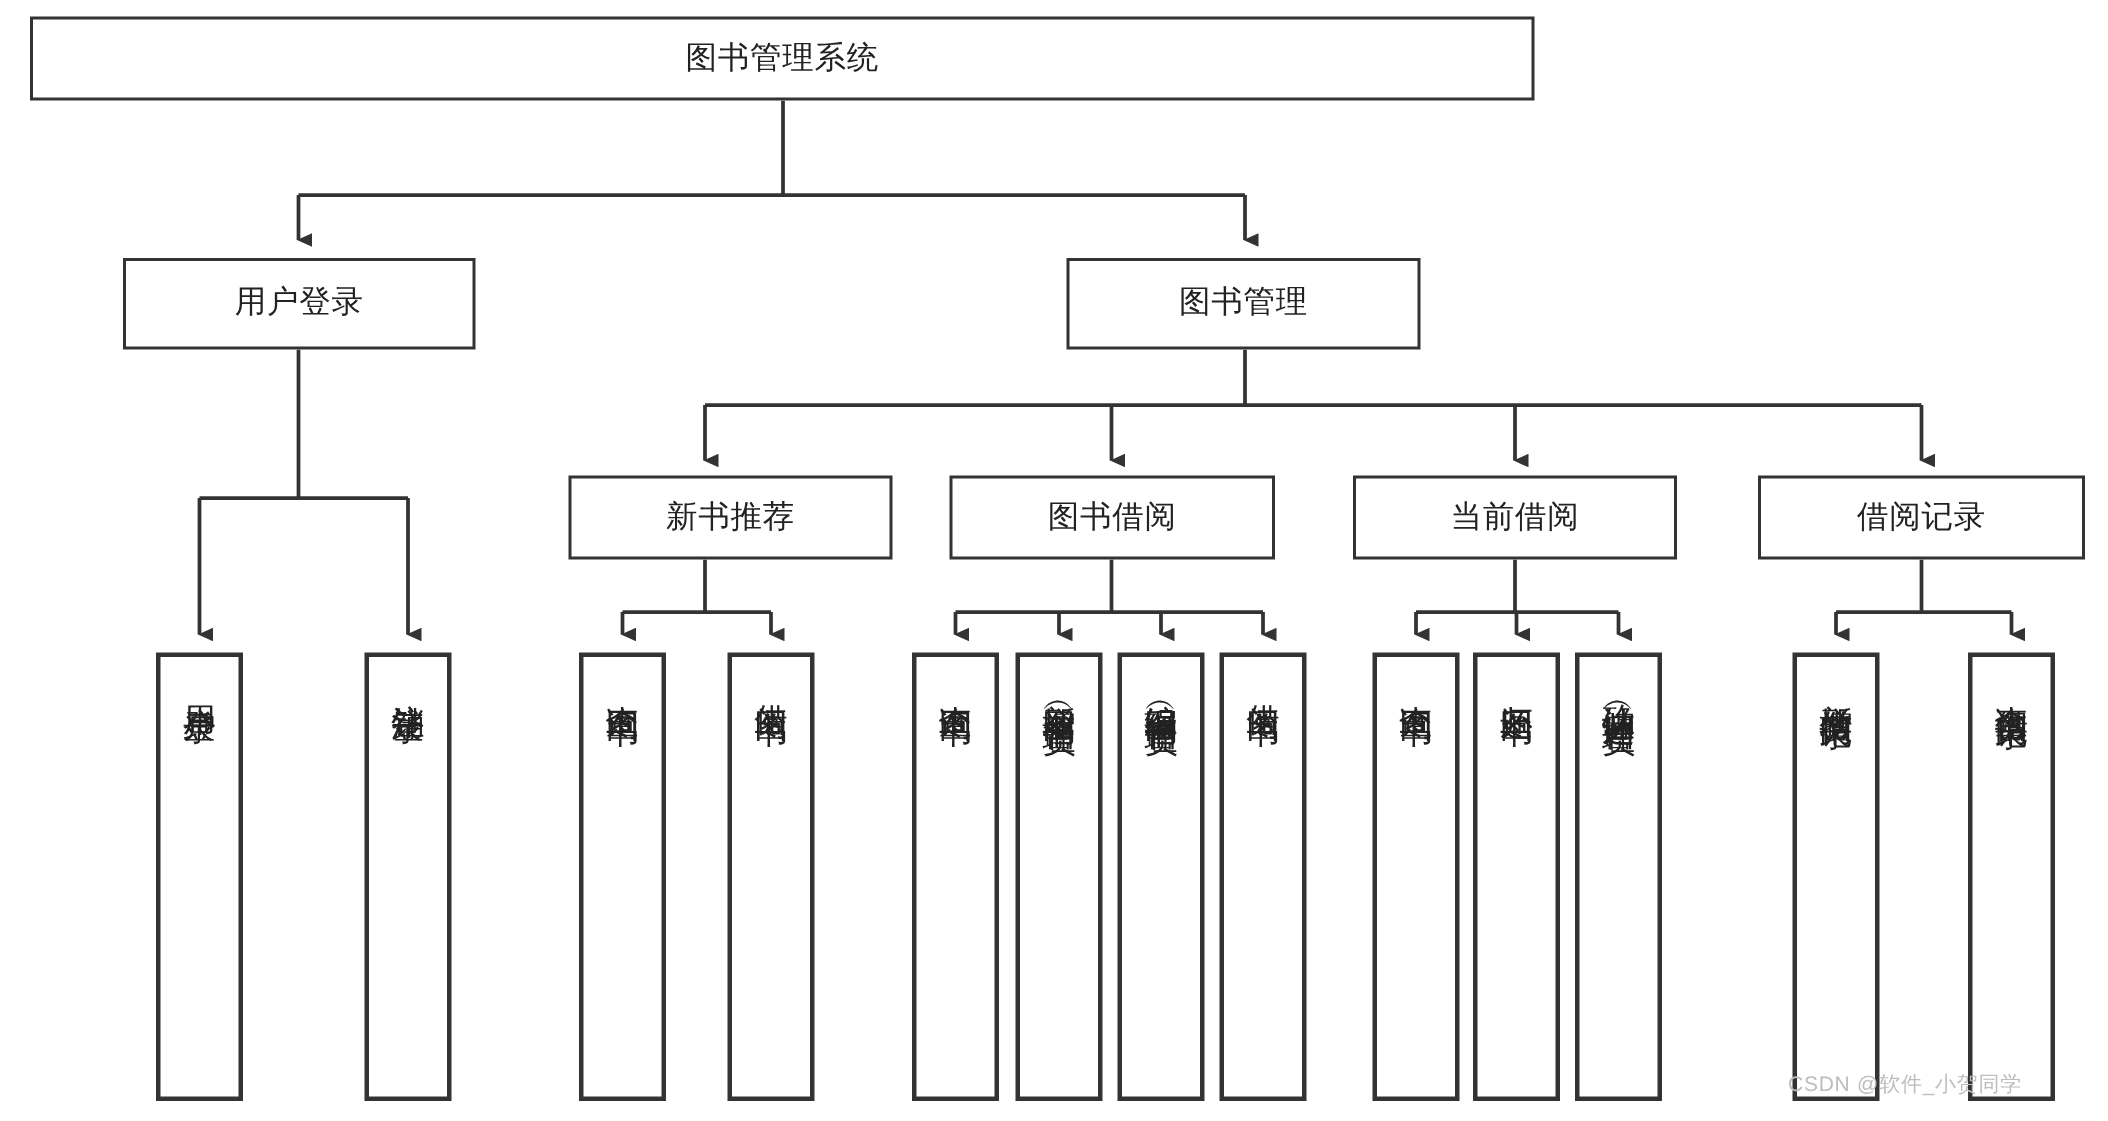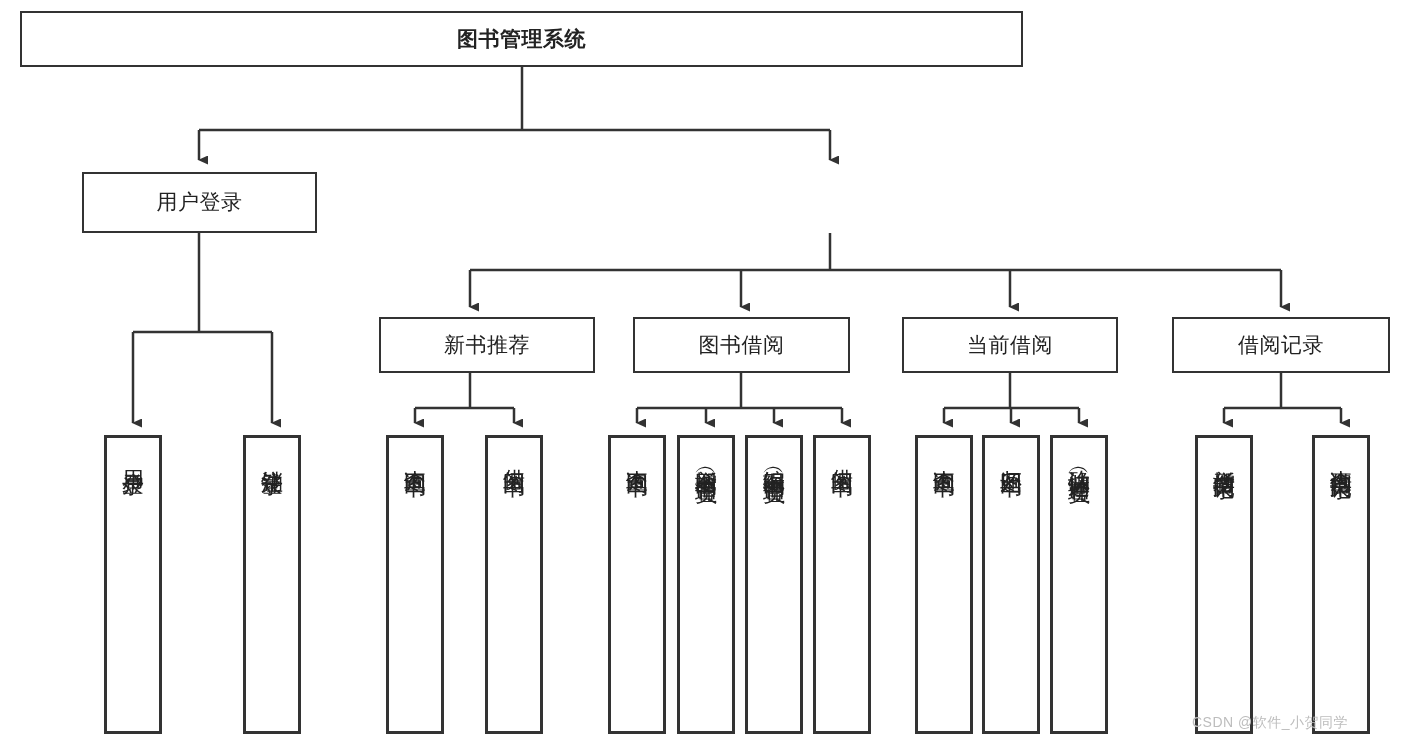--- a/index.html
+++ b/index.html
@@ -120,28 +120,31 @@
       <path d="M1011,408 L1011,423" marker-end="url(#arrow)"></path>
       <path d="M1079,408 L1079,423" marker-end="url(#arrow)"></path>
 
       <path d="M1281,373 L1281,408"></path>
       <path d="M1224,408 L1341,408"></path>
       <path d="M1224,408 L1224,423" marker-end="url(#arrow)"></path>
       <path d="M1341,408 L1341,423" marker-end="url(#arrow)"></path>
     </g>
   </svg>
 
-  <div class="node" style="left:20px; top:11px; width:1003px; height:56px;font-weight:bold;">
+  <div class="node" style="left:20px; top:11px; width:1003px; height:56px;">
     <span class="label">图书管理系统</span>
   </div>
 
   <div class="node" style="left:82px; top:172px; width:235px; height:61px;">
     <span class="label">用户登录</span>
   </div>
 
+  <div class="node" style="left:711px; top:172px; width:236px; height:61px;">
+    <span class="label">图书管理</span>
+  </div>
 
   <div class="node" style="left:362px; top:317px; width:216px; height:56px;margin-left:17px;">
     <span class="label">新书推荐</span>
   </div>
 
   <div class="node" style="left:902px; top:317px; width:216px; height:56px;">
     <span class="label">当前借阅</span>
   </div>
 
   <div class="node" style="left:633px; top:317px; width:217px; height:56px;">

